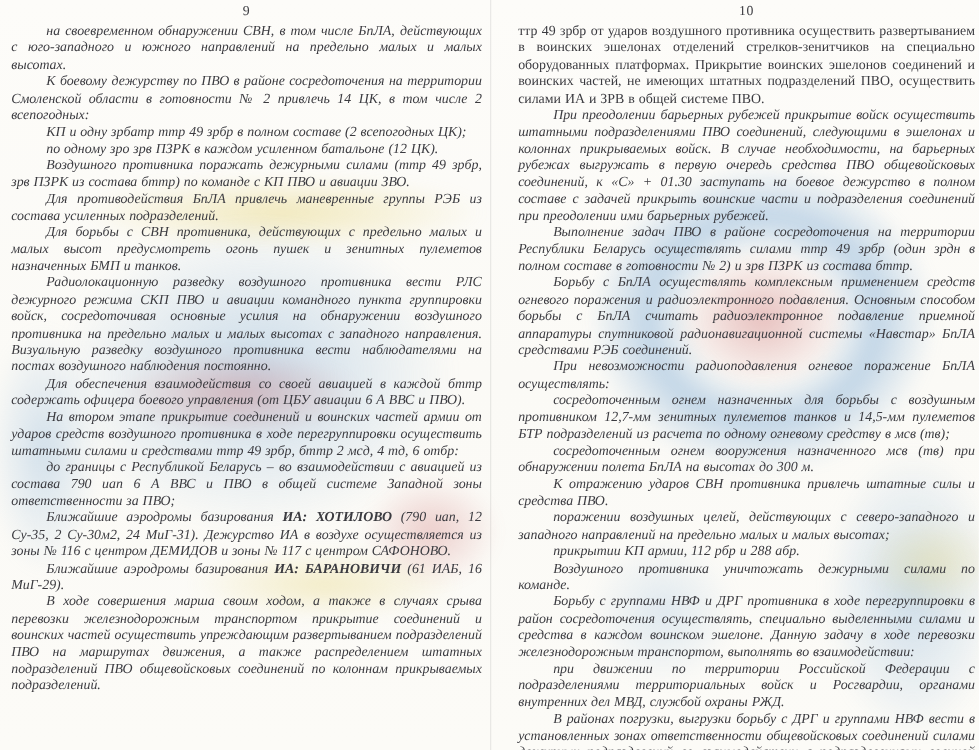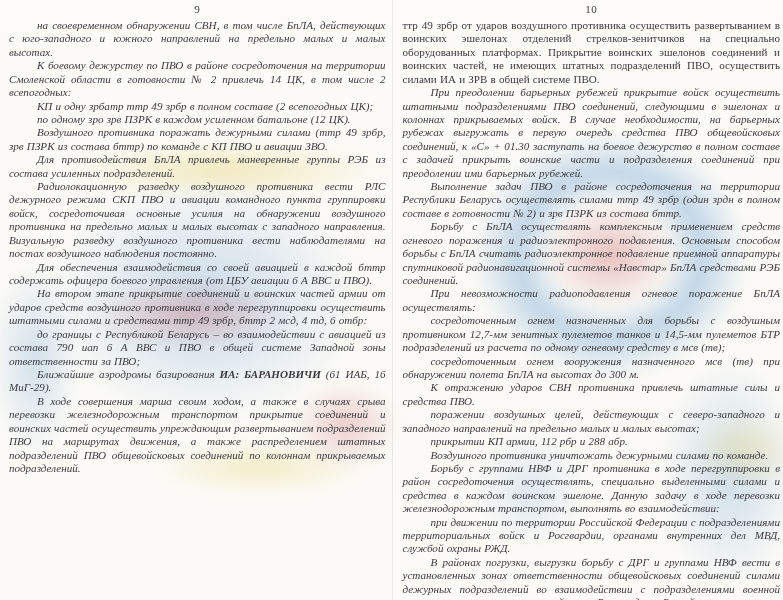--- a/index.html
+++ b/index.html
@@ -32,21 +32,21 @@
     background:radial-gradient(ellipse at center,var(--wm-red) 0%,rgba(207,122,122,0) 70%);opacity:.45;}
   .wm-blue-r2{left:660px;top:360px;width:140px;height:230px;
     background:radial-gradient(ellipse at center,var(--wm-blue) 0%,rgba(170,200,224,0) 72%);opacity:.55;}
   .wm-yellow-r{left:690px;top:410px;width:110px;height:80px;
     background:radial-gradient(ellipse at center,var(--wm-yellow) 0%,rgba(232,217,138,0) 70%);opacity:.4;}
   .wm-blue-r3{left:470px;top:430px;width:120px;height:120px;
     background:radial-gradient(ellipse at center,var(--wm-blue) 0%,rgba(170,200,224,0) 70%);opacity:.35;}
 
   .pages{position:relative;z-index:1;display:flex;width:783px;height:600px;}
   .page{box-sizing:border-box;width:391.5px;height:600px;padding:3px 6px 0 9px;}
-  .page + .page{border-left:1px solid rgba(150,150,150,.18);padding-left:10px;padding-right:3px;}
+  .page + .page{border-left:1px solid rgba(150,150,150,.18);padding-left:22px;padding-right:3px;}
   .page-number{
     text-align:center;font-size:11px;color:var(--ink);
     margin:0 0 4px 0;letter-spacing:.5px;
   }
   .content{color:var(--ink);}
   .para{
     margin:0;font-size:11.1px;line-height:13.42px;
     text-align:justify;text-align-last:left;
     word-spacing:.4px;
   }
@@ -72,24 +72,26 @@
   <div class="pages">
     <div class="page">
       <p class="page-number">9</p>
       <div class="content">
           <p class="para indent"><span>на своевременном обнаружении СВН, в том числе БпЛА, действующих с юго-западного и южного направлений на предельно малых и малых высотах.</span></p>
           <p class="para indent"><span>К боевому дежурству по ПВО в районе сосредоточения на территории Смоленской области в готовности № 2 привлечь 14 ЦК, в том числе 2 всепогодных:</span></p>
           <p class="para indent"><span>КП и одну зрбатр ттр 49 зрбр в полном составе (2 всепогодных ЦК);</span></p>
           <p class="para indent"><span>по одному зро зрв ПЗРК в каждом усиленном батальоне (12 ЦК).</span></p>
           <p class="para indent"><span>Воздушного противника поражать дежурными силами (ттр 49 зрбр, зрв ПЗРК из состава бттр) по команде с КП ПВО и авиации ЗВО.</span></p>
           <p class="para indent"><span>Для противодействия БпЛА привлечь маневренные группы РЭБ из состава усиленных подразделений.</span></p>
+          <p class="para indent"><span>Для борьбы с СВН противника, действующих с предельно малых и малых высот предусмотреть огонь пушек и зенитных пулеметов назначенных БМП и танков.</span></p>
           <p class="para indent"><span>Радиолокационную разведку воздушного противника вести РЛС дежурного режима СКП ПВО и авиации командного пункта группировки войск, сосредоточивая основные усилия на обнаружении воздушного противника на предельно малых и малых высотах с западного направления. Визуальную разведку воздушного противника вести наблюдателями на постах воздушного наблюдения постоянно.</span></p>
           <p class="para indent"><span>Для обеспечения взаимодействия со своей авиацией в каждой бттр содержать офицера боевого управления (от ЦБУ авиации 6 А ВВС и ПВО).</span></p>
           <p class="para indent"><span>На втором этапе прикрытие соединений и воинских частей армии от ударов средств воздушного противника в ходе перегруппировки осуществить штатными силами и средствами ттр 49 зрбр, бттр 2 мсд, 4 тд, 6 отбр:</span></p>
           <p class="para indent"><span>до границы с Республикой Беларусь – во взаимодействии с авиацией из состава 790 иап 6 А ВВС и ПВО в общей системе Западной зоны ответственности за ПВО;</span></p>
+          <p class="para indent"><span>Ближайшие аэродромы базирования </span><span class="bold">ИА: ХОТИЛОВО</span><span> (790 иап, 12 Су-35, 2 Су-30м2, 24 МиГ-31). Дежурство ИА в воздухе осуществляется из зоны № 116 с центром ДЕМИДОВ и зоны № 117 с центром САФОНОВО.</span></p>
           <p class="para indent"><span>Ближайшие аэродромы базирования </span><span class="bold">ИА: БАРАНОВИЧИ</span><span> (61 ИАБ, 16 МиГ-29).</span></p>
           <p class="para indent"><span>В ходе совершения марша своим ходом, а также в случаях срыва перевозки железнодорожным транспортом прикрытие соединений и воинских частей осуществить упреждающим развертыванием подразделений ПВО на маршрутах движения, а также распределением штатных подразделений ПВО общевойсковых соединений по колоннам прикрываемых подразделений.</span></p>
         </div>
     </div>
     <div class="page">
       <p class="page-number">10</p>
       <div class="content">
           <p class="para"><span>ттр 49 зрбр от ударов воздушного противника осуществить развертыванием в воинских эшелонах отделений стрелков-зенитчиков на специально оборудованных платформах. Прикрытие воинских эшелонов соединений и воинских частей, не имеющих штатных подразделений ПВО, осуществить силами ИА и ЗРВ в общей системе ПВО.</span></p>
           <p class="para indent"><span>При преодолении барьерных рубежей прикрытие войск осуществить штатными подразделениями ПВО соединений, следующими в эшелонах и колоннах прикрываемых войск. В случае необходимости, на барьерных рубежах выгружать в первую очередь средства ПВО общевойсковых соединений, к «С» + 01.30 заступать на боевое дежурство в полном составе с задачей прикрыть воинские части и подразделения соединений при преодолении ими барьерных рубежей.</span></p>
           <p class="para indent"><span>Выполнение задач ПВО в районе сосредоточения на территории Республики Беларусь осуществлять силами ттр 49 зрбр (один зрдн в полном составе в готовности № 2) и зрв ПЗРК из состава бттр.</span></p>

